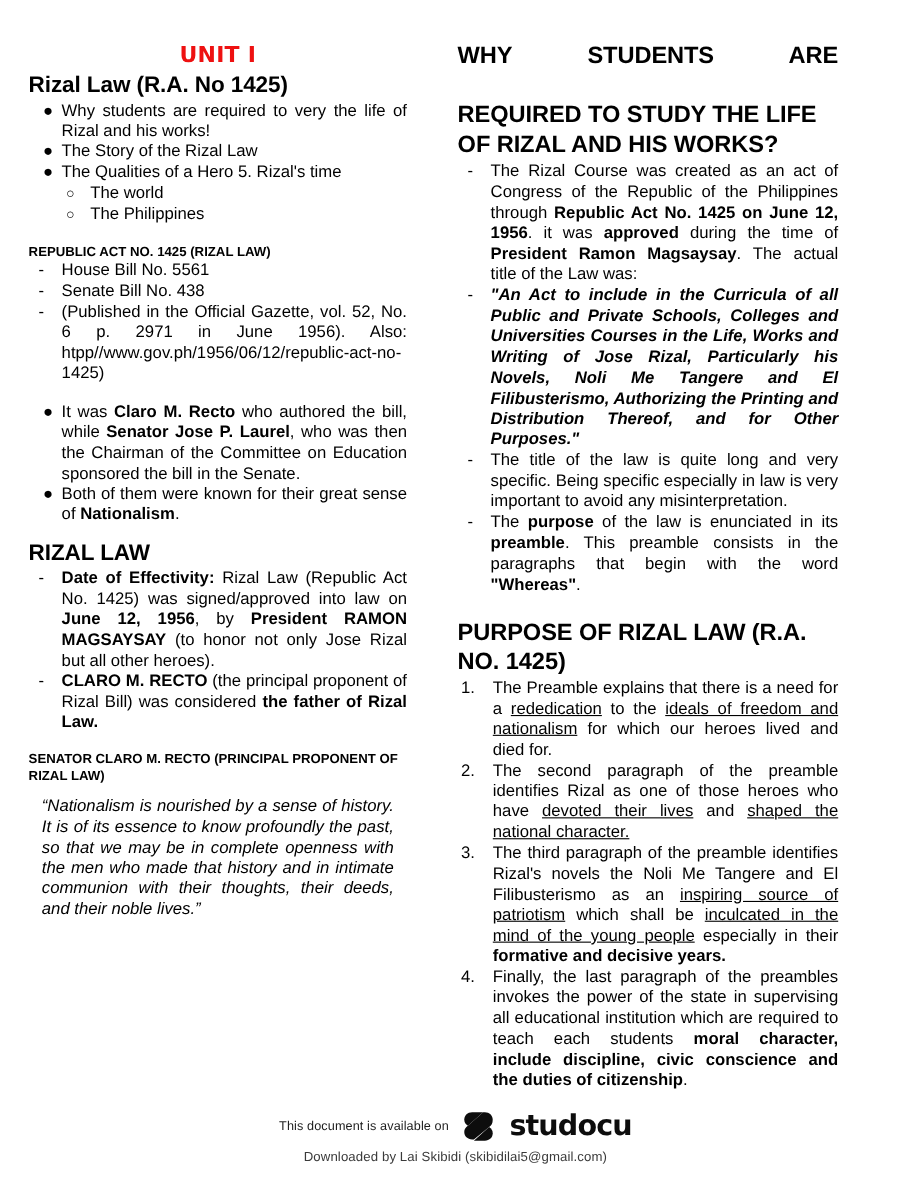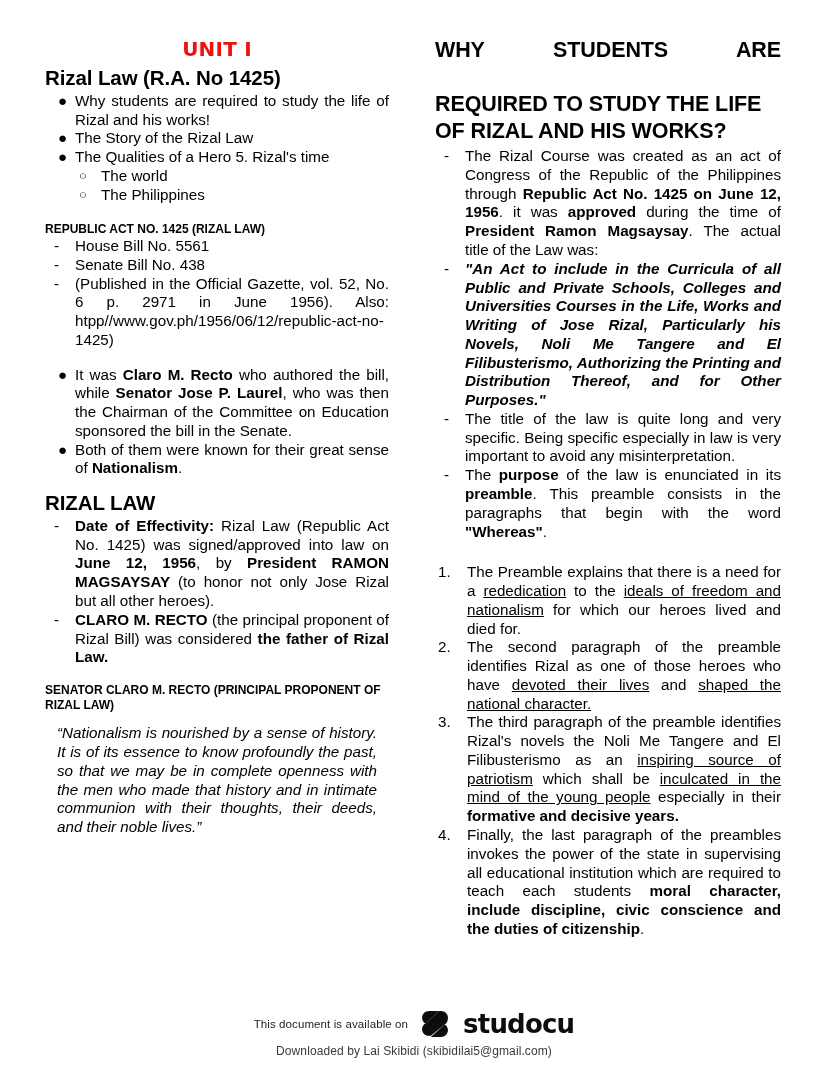--- a/index.html
+++ b/index.html
@@ -20,21 +20,21 @@
     inset: 0;
   }
 
   .columns {
     position: absolute;
     left: 0;
     top: 38px;
     width: 828px;
     display: flex;
     gap: 46px;
-    padding: 0 45px;
+    padding: 0 26px;
     box-sizing: border-box;
     align-items: flex-start;
   }
   .col-left  { width: 344px; }
   .col-right { width: 346px; }
 
   
   .unit-title {
     text-align: center;
     color: #ee1111;
@@ -197,21 +197,21 @@
 
   <div class="columns">
 
     <div class="col-left">
 
       <div class="unit-title">UNIT I</div>
 
       <div class="geo-head">Rizal Law (R.A. No 1425)</div>
 
       <ul class="disc" id="intro-bullets">
-          <li class="item"><span class="marker">●</span><span class="text">Why students are required to study the life of Rizal and his works!</span></li>
+          <li class="item"><span class="marker">●</span><span class="text">Why students are required to very the life of Rizal and his works!</span></li>
           <li class="item"><span class="marker">●</span><span class="text">The Story of the Rizal Law</span></li>
           <li class="item"><span class="marker">●</span><span class="text">The Qualities of a Hero 5. Rizal's time</span></li>
         </ul>
 
       <ul class="circ" id="sub-bullets">
           <li class="item"><span class="marker">○</span><span class="text">The world</span></li>
           <li class="item"><span class="marker">○</span><span class="text">The Philippines</span></li>
         </ul>
 
       <div class="sp-18"></div>
@@ -256,20 +256,21 @@
 
       <ul class="dash" id="why-items">
           <li class="item"><span class="marker">-</span><span class="text">The Rizal Course was created as an act of Congress of the Republic of the Philippines through <b>Republic Act No. 1425 on June 12, 1956</b>. it was <b>approved</b> during the time of <b>President Ramon Magsaysay</b>. The actual title of the Law was:</span></li>
           <li class="item italic-bold"><span class="marker">-</span><span class="text">"An Act to include in the Curricula of all Public and Private Schools, Colleges and Universities Courses in the Life, Works and Writing of Jose Rizal, Particularly his Novels, Noli Me Tangere and El Filibusterismo, Authorizing the Printing and Distribution Thereof, and for Other Purposes."</span></li>
           <li class="item"><span class="marker">-</span><span class="text">The title of the law is quite long and very specific. Being specific especially in law is very important to avoid any misinterpretation.</span></li>
           <li class="item"><span class="marker">-</span><span class="text">The <b>purpose</b> of the law is enunciated in its <b>preamble</b>. This preamble consists in the paragraphs that begin with the word <b>"Whereas"</b>.</span></li>
         </ul>
 
       <div class="sp-22"></div>
 
+      <div class="geo-head big">PURPOSE OF RIZAL LAW (R.A. NO. 1425)</div>
 
       <ol class="num" id="purpose-items">
           <li class="item"><span class="marker">1.</span><span class="text">The Preamble explains that there is a need for a <u>rededication</u> to the <u>ideals of freedom and nationalism</u> for which our heroes lived and died for.</span></li>
           <li class="item"><span class="marker">2.</span><span class="text">The second paragraph of the preamble identifies Rizal as one of those heroes who have <u>devoted their lives</u> and <u>shaped the national character.</u></span></li>
           <li class="item"><span class="marker">3.</span><span class="text">The third paragraph of the preamble identifies Rizal's novels the Noli Me Tangere and El Filibusterismo as an <u>inspiring source of patriotism</u> which shall be <u>inculcated in the mind of the young people</u> especially in their <b>formative and decisive years.</b></span></li>
           <li class="item"><span class="marker">4.</span><span class="text">Finally, the last paragraph of the preambles invokes the power of the state in supervising all educational institution which are required to teach each students <b>moral character, include discipline, civic conscience and the duties of citizenship</b>.</span></li>
         </ol>
 
     </div>
 

